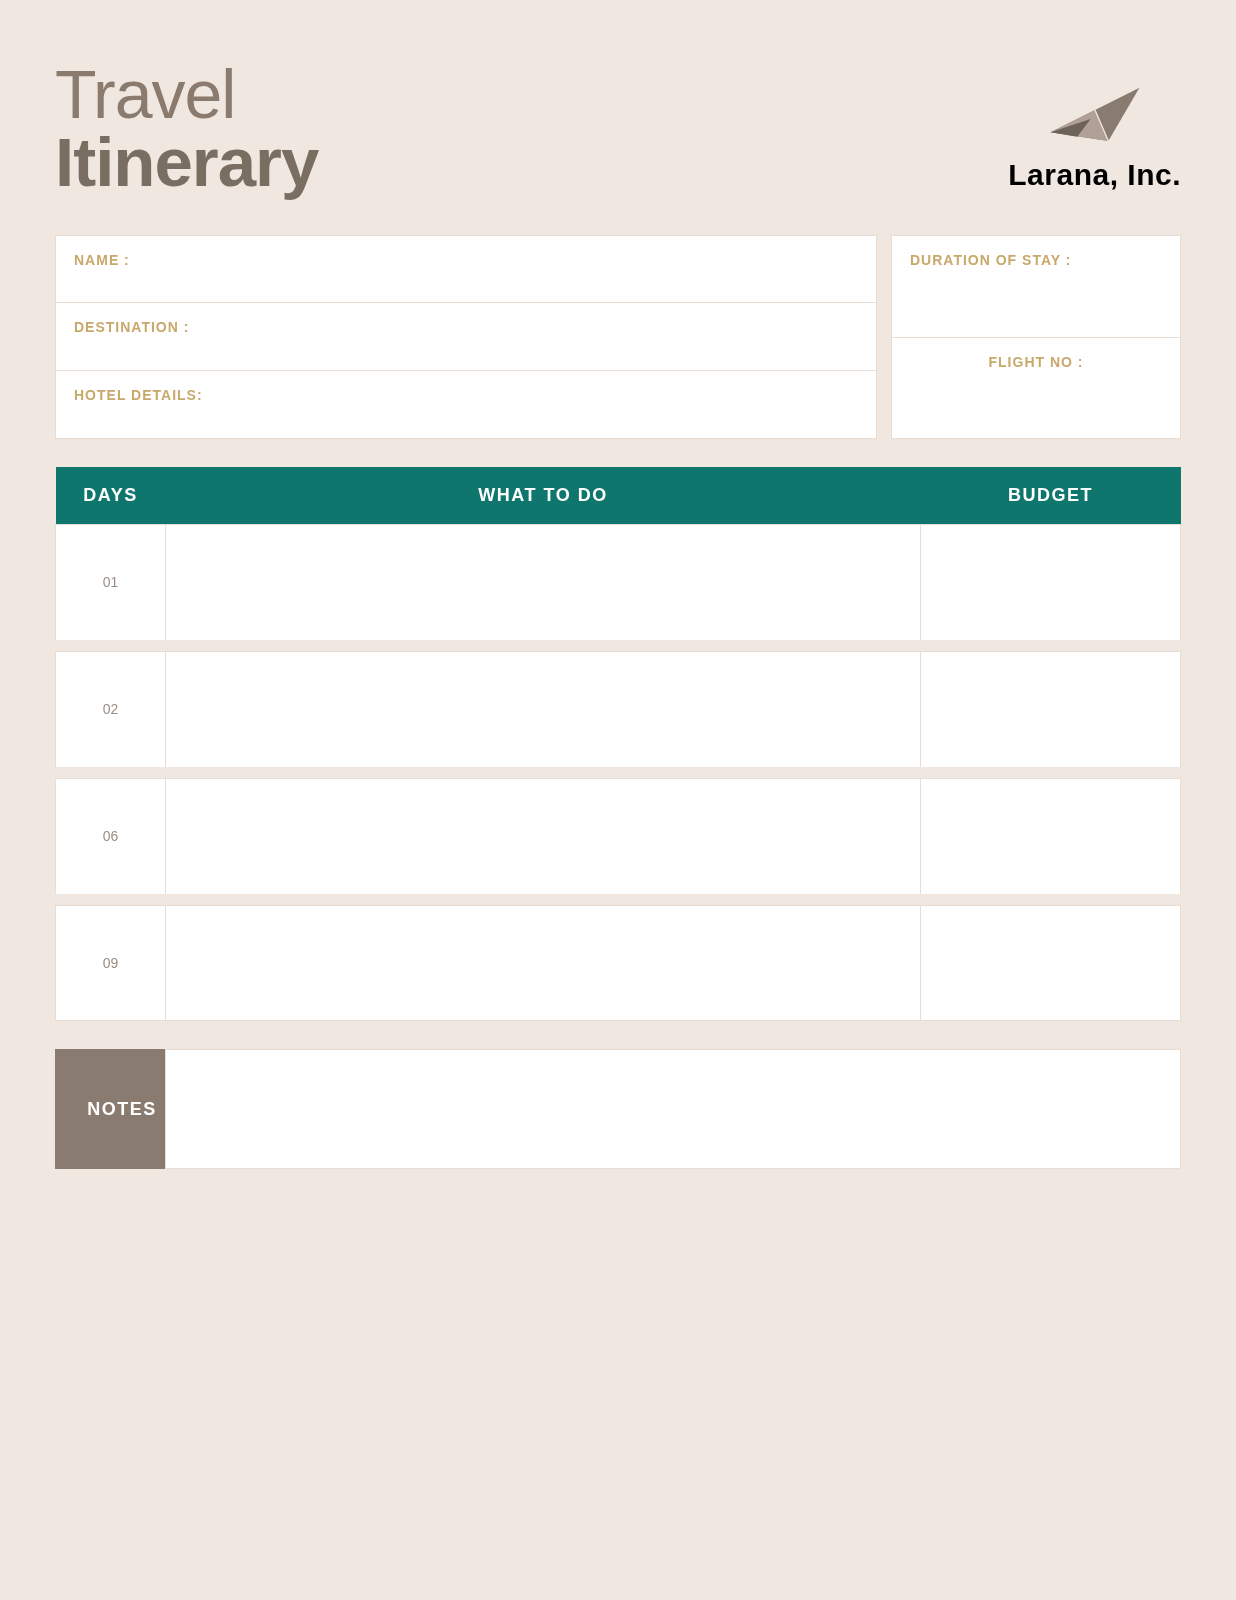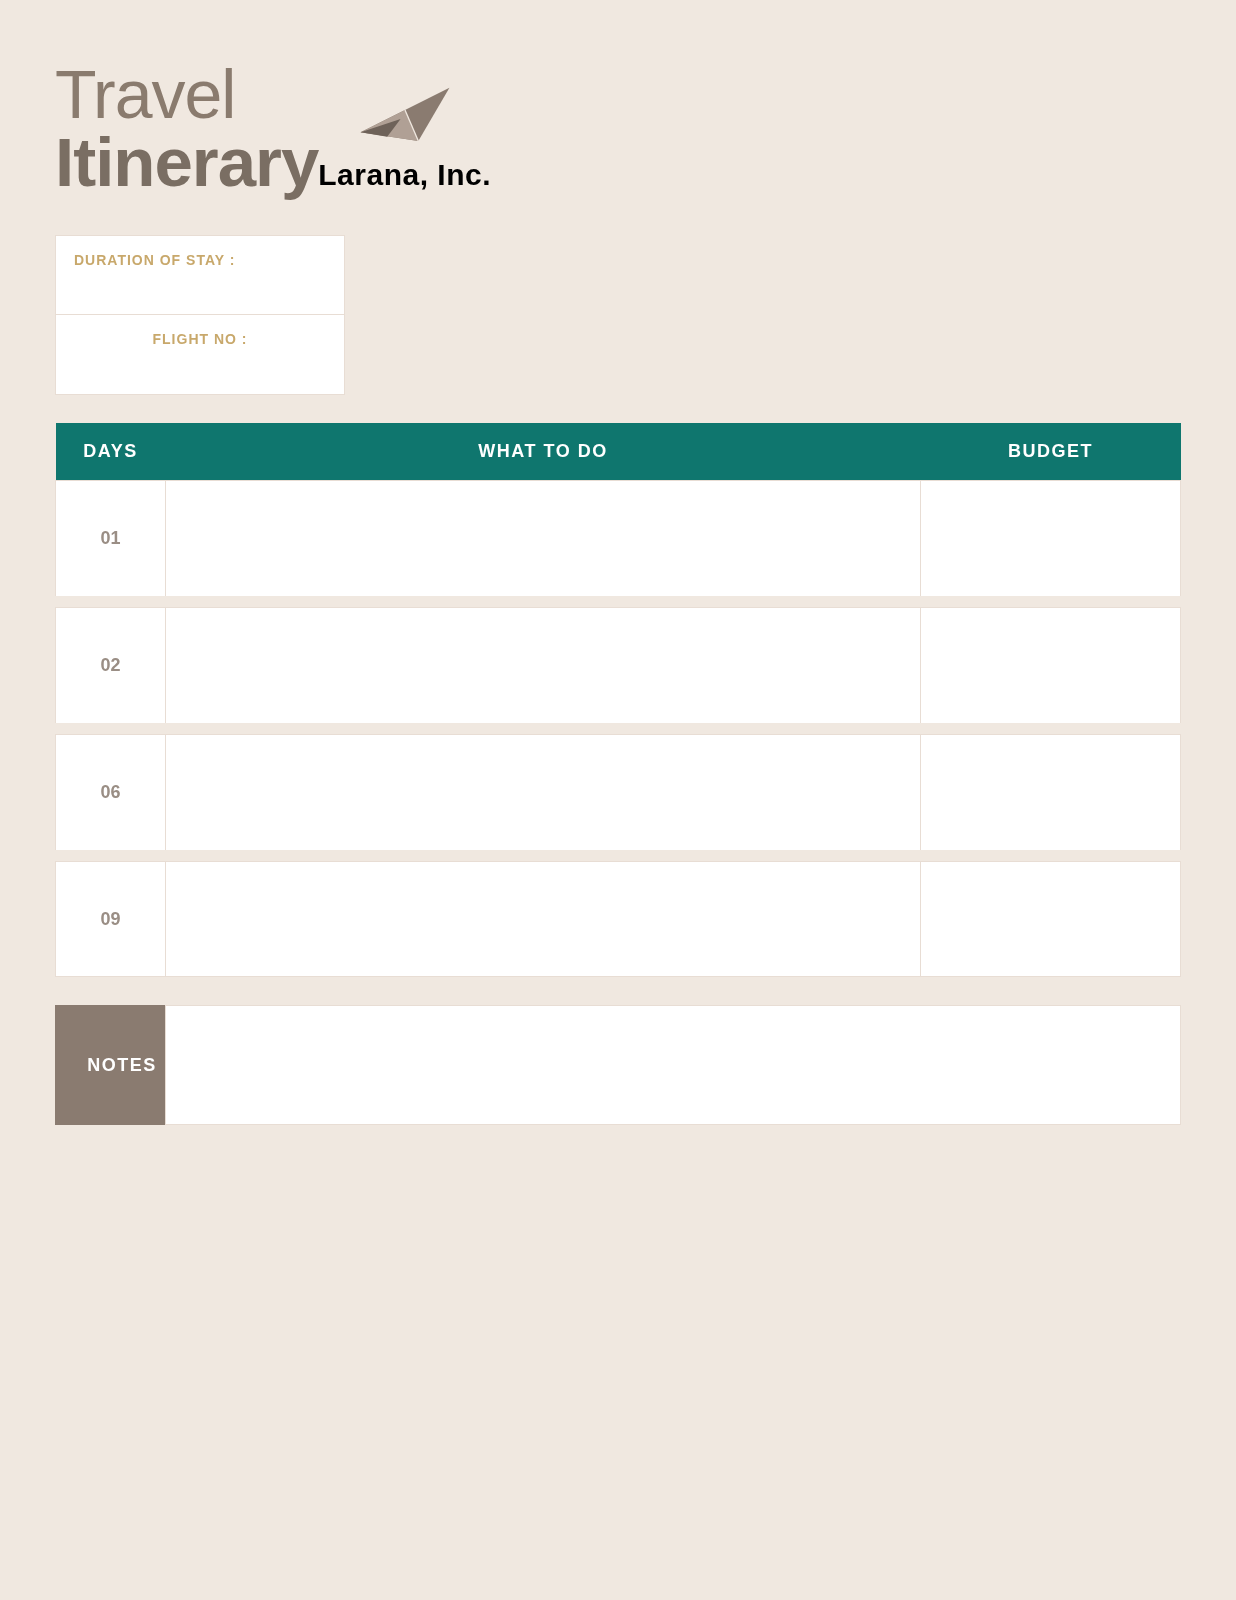--- a/index.html
+++ b/index.html
@@ -17,20 +17,21 @@
       width: 1236px;
       min-height: 1600px;
       background: #f0e8e0;
       padding: 60px 55px 60px 55px;
       position: relative;
     }
 
     
     .header {
       display: flex;
+      justify-content: space-between;
       align-items: flex-start;
       margin-bottom: 38px;
     }
 
     .title-block {}
 
     .title-travel {
       font-size: 68px;
       font-weight: 400;
       color: #8a7b6e;
@@ -146,23 +147,23 @@
       height: 115px;
       vertical-align: middle;
       text-align: center;
     }
 
     .col-days { width: 110px; }
     .col-what { width: auto; }
     .col-budget { width: 260px; }
 
     .day-number {
-      font-size: 18px;
+      font-size: 14px;
       color: #9a8e85;
-      font-weight: 700;
+      font-weight: 400;
     }
 
     .schedule-table tr td {
       border-bottom: 1.5px solid #e8ddd4;
     }
 
     
     .schedule-table tr:not(:last-child) td {
       border-bottom: none;
     }
@@ -238,20 +239,31 @@
 
         <polygon points="10,70 55,55 40,75" fill="#6e6259"></polygon>
 
         <line x1="75" y1="80" x2="60" y2="45" stroke="#f0e8e0" stroke-width="1.5"></line>
       </svg>
       <div class="company-name">Larana, Inc.</div>
     </div>
   </div>
 
   <div class="info-section">
+    <div class="info-left">
+      <div class="info-field">
+        <div class="info-field-label">NAME :</div>
+      </div>
+      <div class="info-field">
+        <div class="info-field-label">DESTINATION :</div>
+      </div>
+      <div class="info-field">
+        <div class="info-field-label">HOTEL DETAILS:</div>
+      </div>
+    </div>
     <div class="info-right">
       <div class="info-field">
         <div class="info-field-label">DURATION OF STAY :</div>
       </div>
       <div class="info-field">
         <div class="info-field-label">FLIGHT NO :</div>
       </div>
     </div>
   </div>
 

